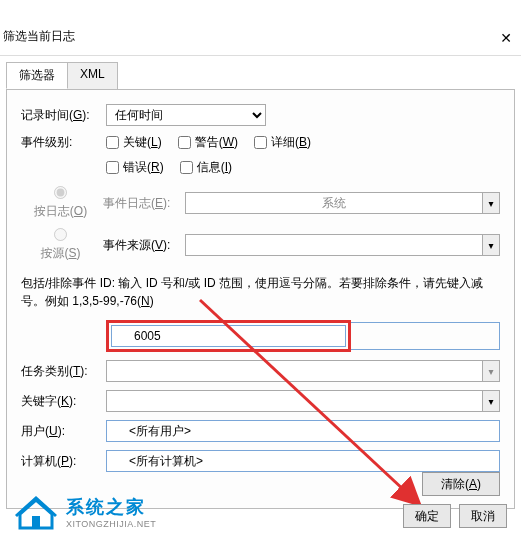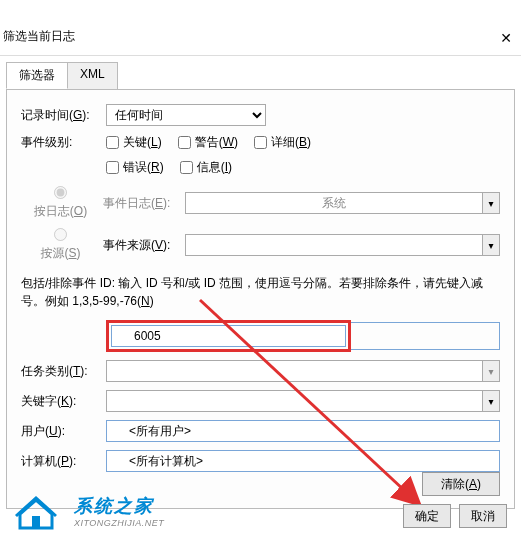--- a/index.html
+++ b/index.html
@@ -23,21 +23,21 @@
     .radiogrp { margin-left: -3px; }
     .radio { display: flex; align-items: center; gap: 4px; }
     .radio input { width: 13px; height: 13px; }
     .disabled { color: #888; flex-direction: column; }
     .help { margin: 12px 0 10px 0; line-height: 1.5; }
     .redbox { border: 3px solid #e03030; padding: 2px; }
     .btn { height: 24px; padding: 0 18px; border: 1px solid #999; background: #e8e8e8; font-size: 12px; cursor: pointer; font-family: inherit; }
     .clearbtn-wrap { position: absolute; bottom: 12px; right: 14px; }
     .bottombar { position: absolute; bottom: 10px; right: 14px; display: flex; gap: 8px; }
     .bombtn { height: 24px; width: 48px; border: 1px solid #999; background: #e8e8e8; font-size: 12px; cursor: pointer; font-family: inherit; }
-    .logo { position: absolute; left: 14px; bottom: 8px; display: flex; align-items: flex-start; gap: 16px; font-style: italic; }
+    .logo { position: absolute; left: 14px; bottom: 8px; display: flex; align-items: center; gap: 8px; }
     .logo-icon { width: 44px; height: 36px; }
     .logo-txt .big { font-size: 18px; font-weight: bold; letter-spacing: 2px; color: #0089d4; }
     .logo-txt .small { font-size: 9px; color: #888; letter-spacing: 0.5px; }
     .arrow { position: absolute; pointer-events: none; }
     .ddbtn { width: 18px; height: 22px; border: 1px solid #aaa; background: #eee; font-size: 10px; cursor: pointer; margin-left: -1px; }
     .fake-select { flex: 1; display: flex; }
     .fake-select .box { flex: 1; height: 22px; border: 1px solid #aaa; background: #fff; padding: 2px 6px; display: flex; align-items: center; }
   </style>
 </head>
 <body>

